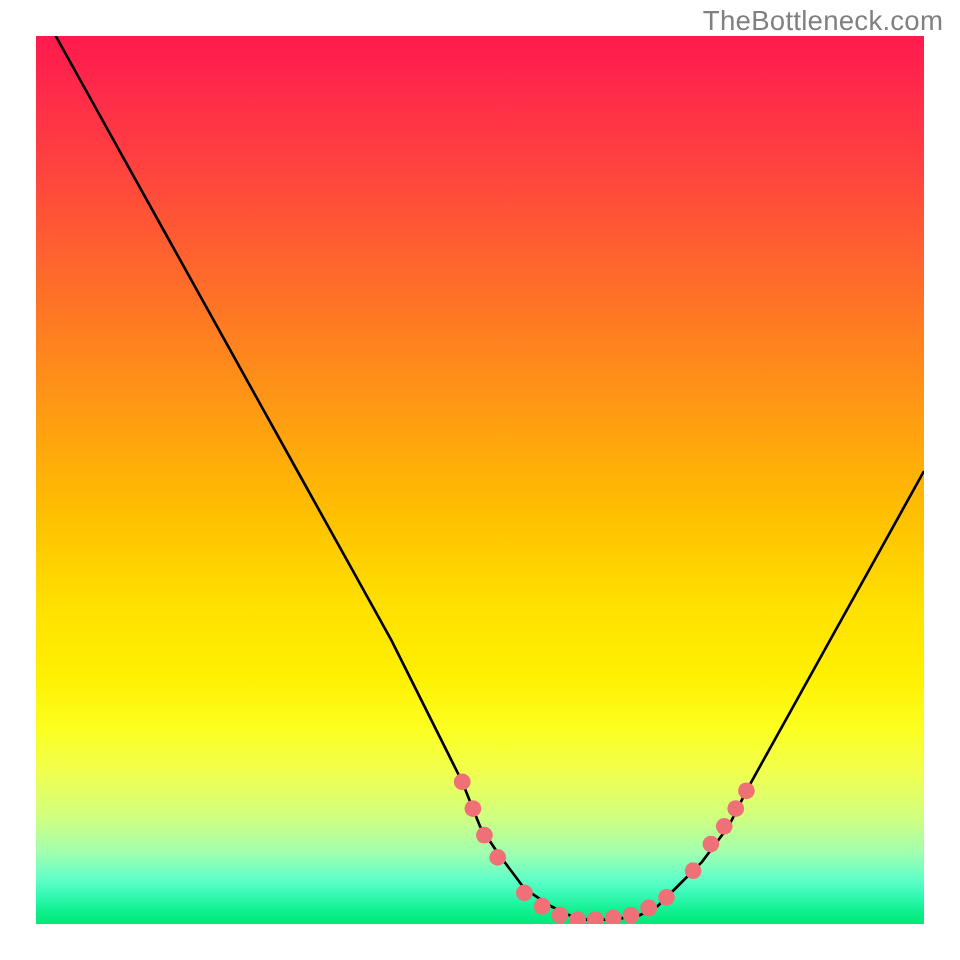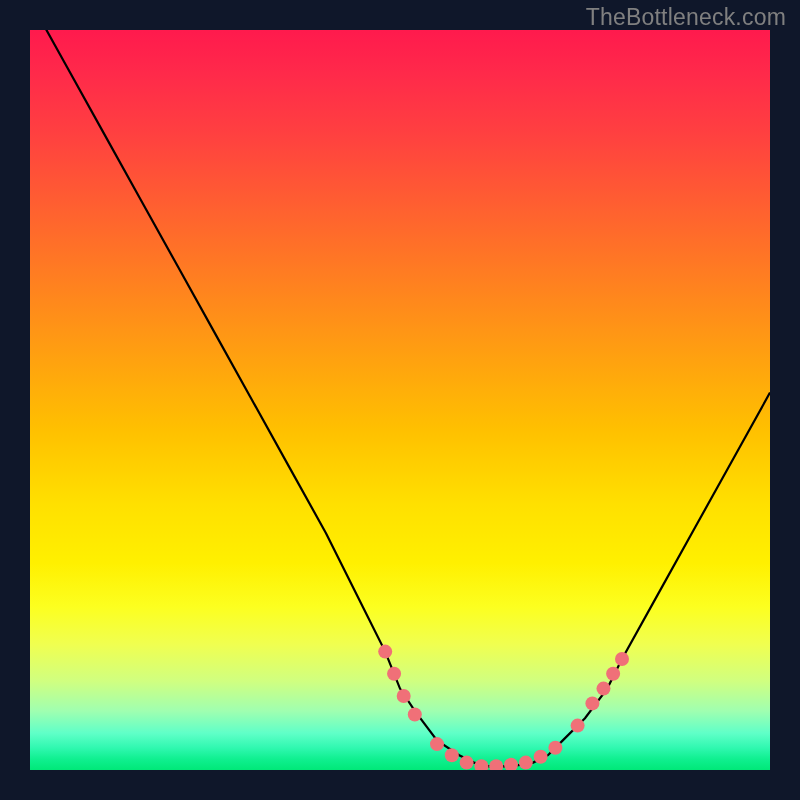--- a/index.html
+++ b/index.html
@@ -9,21 +9,21 @@
     height: 800px;
     background: #000;
     overflow: hidden;
   }
   .frame {
     position: absolute;
     left: 0;
     top: 0;
     width: 800px;
     height: 800px;
-    background: #0f172a;
+    background: #ffffff;
   }
   .plot {
     position: absolute;
     left: 30px;
     top: 30px;
     width: 740px;
     height: 740px;
     background: linear-gradient(to bottom,
       #ff1a4d 0%,
       #ff2a4a 6%,

